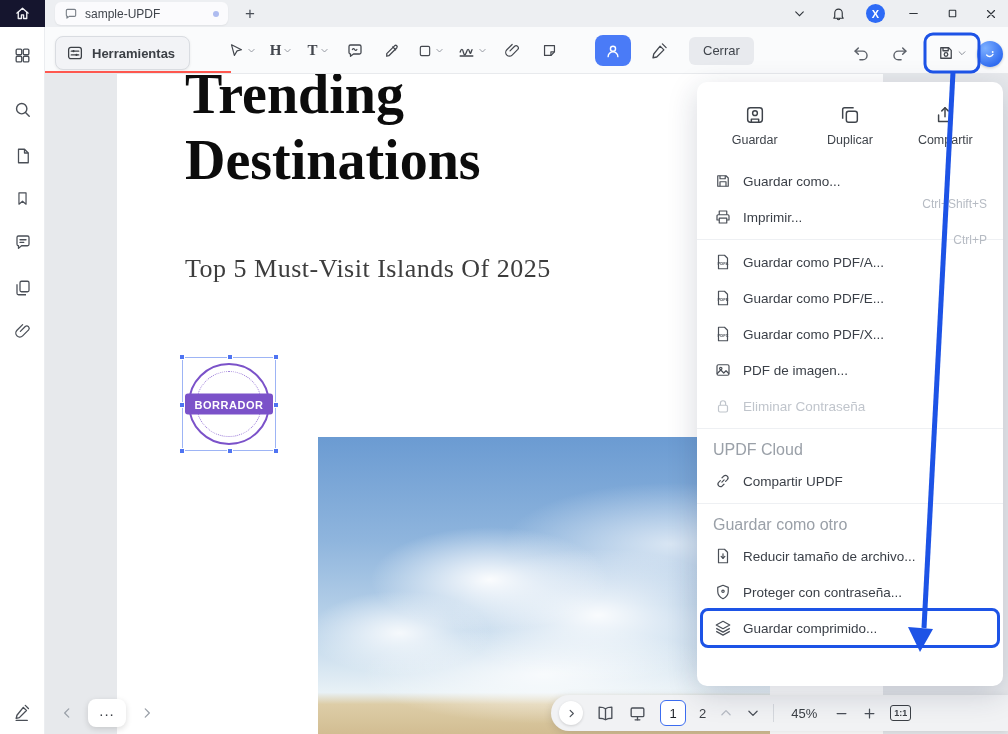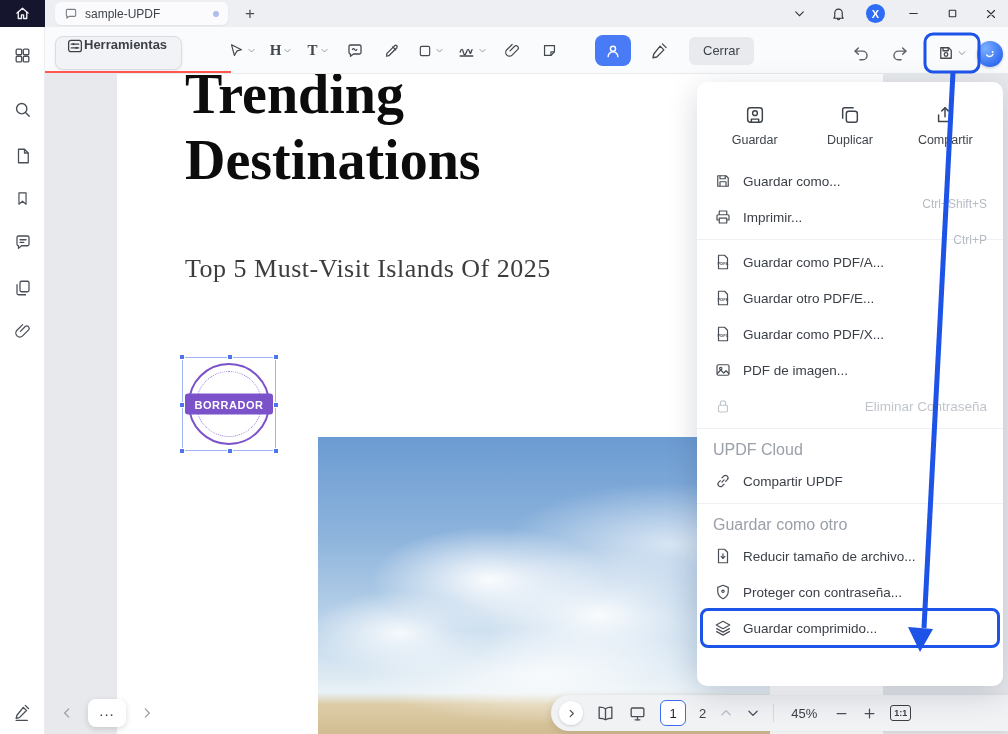--- a/index.html
+++ b/index.html
@@ -15,21 +15,21 @@
   .tab { position:absolute; left:55px; top:2px; width:173px; height:23px; background:#fbfbfd; border-radius:6px; display:flex; align-items:center; gap:7px; padding:0 9px; box-shadow:0 1px 2px rgba(0,0,0,.06); }
   .tab-title { font-size:12px; color:#3f444b; flex:1; white-space:nowrap; overflow:hidden; }
   .tab-dot { width:6px; height:6px; border-radius:50%; background:#aebcf0; }
   .newtab { position:absolute; left:238px; top:0; width:24px; height:27px; display:flex; align-items:center; justify-content:center; font-size:17px; color:#4a4f57; cursor:pointer; }
   .tb-right { position:absolute; right:6px; top:0; height:27px; display:flex; align-items:center; gap:17px; }
   .tb-right .wbtn { display:flex; align-items:center; justify-content:center; width:22px; height:27px; cursor:pointer; color:#2f343a; }
   .avatar { width:19px; height:19px; border-radius:50%; background:#2e6bf6; color:#fff; font-size:11px; font-weight:bold; display:flex; align-items:center; justify-content:center; cursor:pointer; }
 
   
   .toolbar { position:absolute; left:45px; top:27px; width:963px; height:47px; background:#fafbfc; border-bottom:1px solid #e8eaed; }
-  .tools-btn { position:absolute; left:10px; top:9px; height:34px; padding:0 14px 0 10px; display:flex; background:#f2f3f6; border:1px solid #d9dce1; border-radius:8px; box-shadow:0 1px 3px rgba(0,0,0,.07); cursor:pointer; }
+  .tools-btn { position:absolute; left:10px; top:9px; height:34px; padding:0 14px 0 10px; display:flex; align-items:center; gap:8px; background:#f2f3f6; border:1px solid #d9dce1; border-radius:8px; box-shadow:0 1px 3px rgba(0,0,0,.07); cursor:pointer; }
   .tools-btn span { font-size:13px; font-weight:bold; color:#3c4046; }
   .tool-row { position:absolute; left:180px; top:0; height:47px; display:flex; align-items:center; gap:7px; }
   .tbtn { height:30px; min-width:30px; border-radius:6px; display:flex; align-items:center; justify-content:center; color:#43474e; cursor:pointer; gap:2px; padding:0 3px; }
   .tbtn .glyph { font-size:15px; font-weight:bold; font-family:"Liberation Serif", serif; }
   .chev { color:#8b9099; }
   .person-btn { width:36px; height:31px; margin-left:24px; border-radius:8px; background:#4a7bf7; display:flex; align-items:center; justify-content:center; color:#fff; cursor:pointer; }
   .cerrar-btn { height:28px; margin-left:8px; padding:0 14px; border-radius:6px; background:#e8eaee; font-size:13px; color:#3f444b; display:flex; align-items:center; cursor:pointer; }
   .undo-btn { position:absolute; left:801px; top:11px; }
   .redo-btn { position:absolute; left:839px; top:11px; }
   .save-cluster { position:absolute; left:883px; top:10px; width:48px; height:32px; display:flex; align-items:center; justify-content:center; gap:2px; cursor:pointer; color:#43474e; }
@@ -67,21 +67,21 @@
 
   
   .menu { position:absolute; left:697px; top:82px; width:306px; height:604px; background:#fff; border-radius:10px; box-shadow:0 8px 30px rgba(30,40,70,.18); z-index:30; padding-top:8px; }
   .menu-actions { display:flex; justify-content:space-around; padding:6px 10px 8px; }
   .menu-action { width:88px; display:flex; flex-direction:column; align-items:center; gap:7px; padding:8px 0; border-radius:8px; cursor:pointer; color:#3f444b; }
   .menu-action span.lab { font-size:12.5px; }
   .mi { height:36px; display:flex; align-items:center; gap:11px; padding:0 16px; cursor:pointer; position:relative; }
   .mi-ic { width:19px; height:19px; color:#4a4f57; display:flex; align-items:center; justify-content:center; }
   .mi-label { font-size:13.5px; color:#3a3f47; flex:1; white-space:nowrap; }
   .mi-short { font-size:12px; color:#b6bbc3;margin-top:46px; }
-  .mi.disabled { cursor:default;text-align:right; }
+  .mi.disabled { cursor:default; }
   .mi.disabled .mi-label, .mi.disabled .mi-ic { color:#c0c5cc; }
   .mh { height:30px; display:flex; align-items:center; padding:4px 16px 0; font-size:16px; color:#9aa0a8; }
   .sep { border-top:1px solid #eef0f3; margin:4px 0; }
   .hl-box { position:absolute; left:3px; right:3px; top:-2px; bottom:-2px; border:3px solid #1d53e6; border-radius:8px; pointer-events:none; }
   svg text { font-family:"Liberation Sans", sans-serif; }
 
   
   .nav-left { position:absolute; left:55px; bottom:7px; display:flex; align-items:center; gap:9px; z-index:20; }
   .nav-chev { width:24px; height:24px; display:flex; align-items:center; justify-content:center; color:#9aa0a8; cursor:pointer; }
   .dots-btn { width:38px; height:28px; background:#fff; border-radius:8px; box-shadow:0 2px 6px rgba(0,0,0,.14); display:flex; align-items:center; justify-content:center; font-size:15px; color:#3c4046; letter-spacing:1px; cursor:pointer; padding-bottom:6px; }
@@ -455,21 +455,21 @@
         </span>
       <span class="mi-label">Guardar como PDF/A...</span>
     </div>
     <div class="mi">
       <span class="mi-ic">
           <svg width="18" height="18" viewBox="0 0 24 24" fill="none" stroke="currentColor" stroke-width="1.6" stroke-linejoin="round">
             <path d="M6 3h8l4 4v14H6z"></path>
             <text x="12" y="16.5" font-size="5.5" font-weight="bold" text-anchor="middle" fill="currentColor" stroke="none">PDFE</text>
           </svg>
         </span>
-      <span class="mi-label">Guardar otro PDF/E...</span>
+      <span class="mi-label">Guardar como PDF/E...</span>
     </div>
     <div class="mi">
       <span class="mi-ic">
           <svg width="18" height="18" viewBox="0 0 24 24" fill="none" stroke="currentColor" stroke-width="1.6" stroke-linejoin="round">
             <path d="M6 3h8l4 4v14H6z"></path>
             <text x="12" y="16.5" font-size="5.5" font-weight="bold" text-anchor="middle" fill="currentColor" stroke="none">PDFX</text>
           </svg>
         </span>
       <span class="mi-label">Guardar como PDF/X...</span>
     </div>

